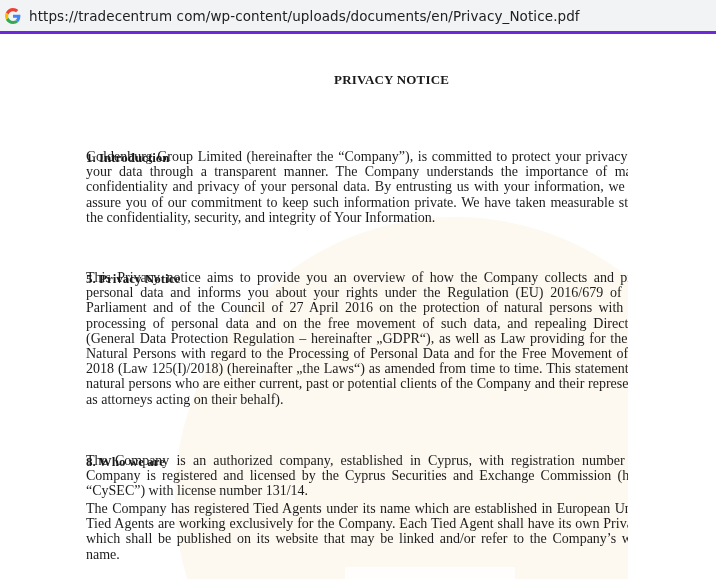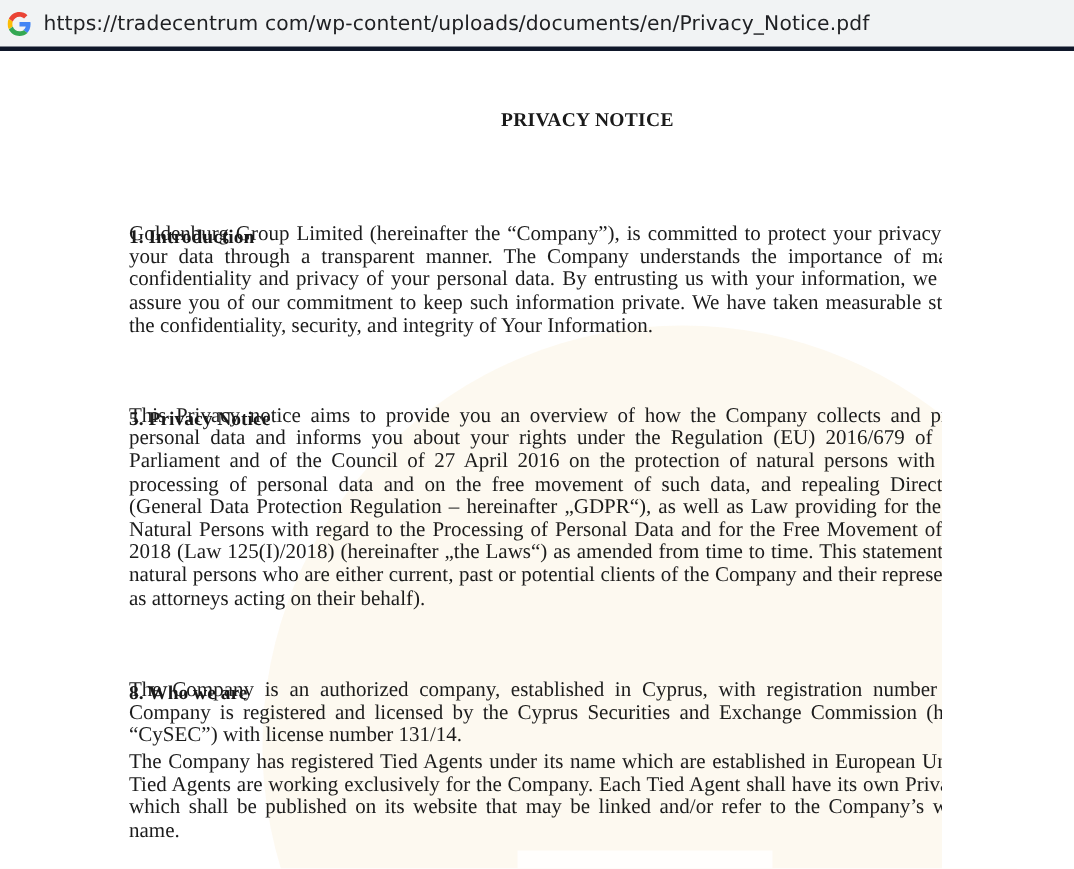--- a/index.html
+++ b/index.html
@@ -1,21 +1,21 @@
 <!DOCTYPE html>
 <html><head>
 <meta charset="utf-8">
 <style>
   * { box-sizing: border-box; margin: 0; padding: 0; }
   html, body { width: 716px; height: 579px; overflow: hidden; background: #ffffff; }
   body { position: relative; font-family: "DejaVu Serif", "Liberation Serif", serif; color: #1a1a1a; }
 
   .address-bar {
     position: absolute; left: 0; top: 0; width: 716px; height: 34px;
-    background: #f1f3f4; border-bottom: 3px solid #0f172a;
+    background: #f1f3f4; border-bottom: 3px solid #6d28d9;
     display: flex; align-items: center; padding-left: 5px;
   }
   .g-icon { width: 16px; height: 16px; margin-right: 8px; display: inline-block; }
   .url-text {
     font-family: "DejaVu Sans", "Liberation Sans", sans-serif;
     font-size: 13.5px; color: #202124; letter-spacing: 0.1px; white-space: nowrap;
   }
 
   .page {
     position: absolute; left: 0; top: 37px; width: 628px; height: 542px;

